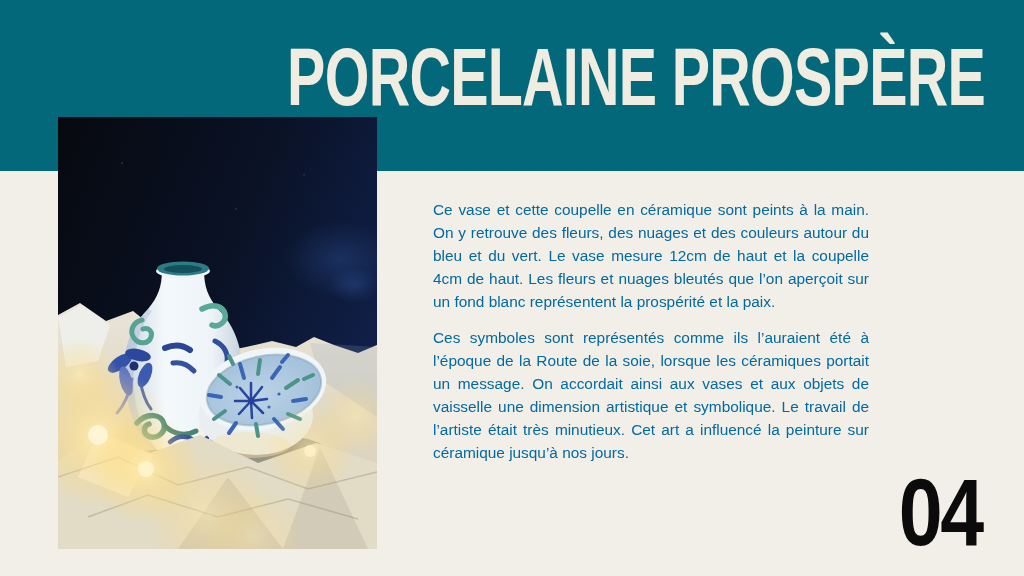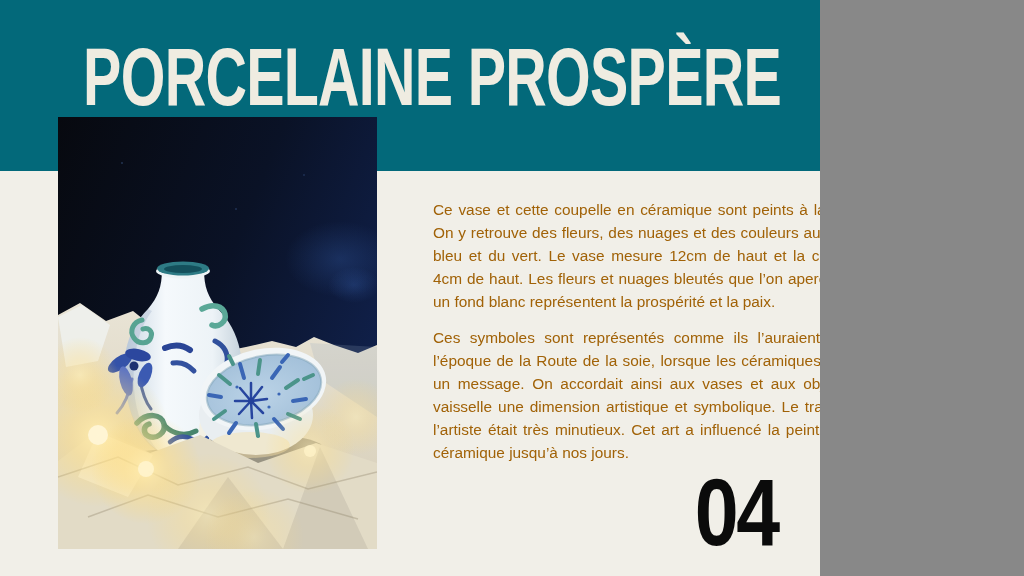--- a/index.html
+++ b/index.html
@@ -1,34 +1,34 @@
 <!DOCTYPE html>
 <html><head>
 <meta charset="utf-8">
 <style>
   html,body{margin:0;padding:0;background:#888;}
   .slide{
-    position:relative;width:820px;height:576px;overflow:hidden;
+    position:relative;width:1024px;height:576px;overflow:hidden;
     background:#F1EFE8;font-family:"Liberation Sans",sans-serif;
   }
   .teal-band{position:absolute;left:0;top:0;width:1024px;height:171px;background:#03697A;}
   .title{
     position:absolute;top:36px;right:39px;margin:0;
     font-family:"Liberation Sans",sans-serif;font-weight:bold;
     font-size:82px;line-height:1;color:#EFECE1;white-space:nowrap;
     transform:scaleX(.70);transform-origin:100% 0;letter-spacing:-1px;
   }
   .photo{
     position:absolute;left:58px;top:117px;width:319px;height:432px;margin:0;
     background:#0A1226;
   }
   .photo svg{display:block;width:319px;height:432px;}
   .body-text{
     position:absolute;left:433px;top:198px;width:436px;
-    color:#a16207;font-size:15.4px;line-height:23px;text-align:justify;
+    color:#0369a1;font-size:15.4px;line-height:23px;text-align:justify;
   }
   .body-text p{margin:0 0 13px 0;}
   .page-number{
     position:absolute;top:466px;right:42px;margin:0;
     font-weight:bold;font-size:94px;line-height:1;color:#0B0B0B;
     transform:scaleX(.84);transform-origin:100% 0;letter-spacing:-3px;
   }
 </style>
 </head>
 <body>

